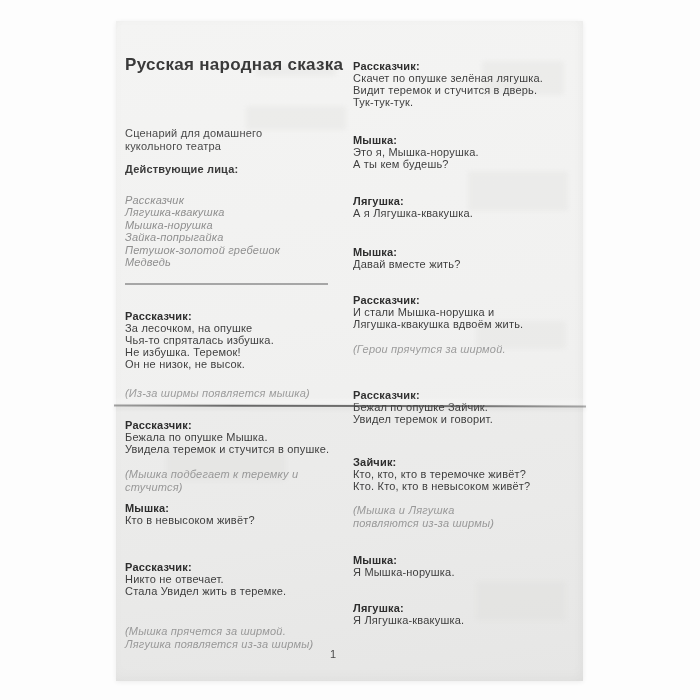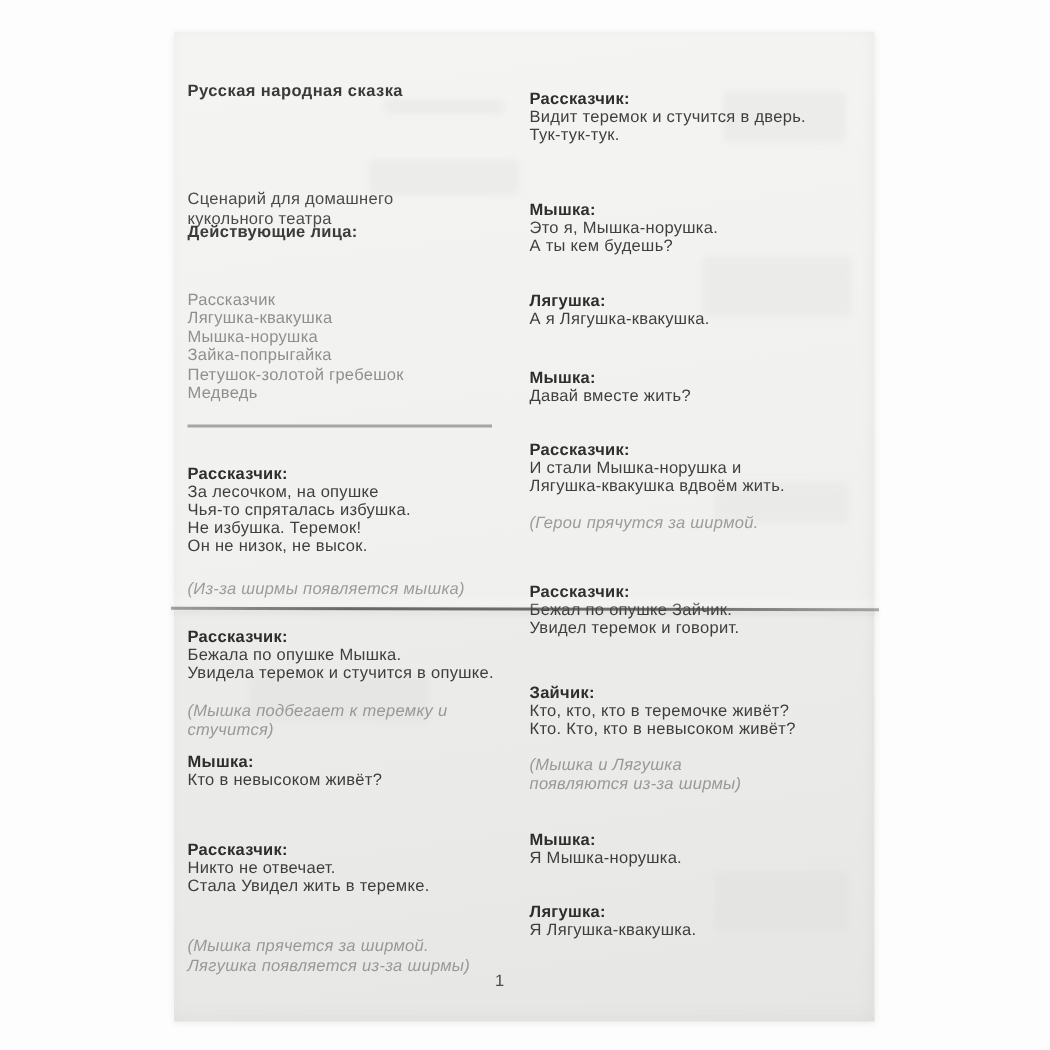--- a/index.html
+++ b/index.html
@@ -23,37 +23,37 @@
     position:absolute; background:#e4e4e2; filter:blur(2px);
     opacity:.45; border-radius:2px;
   }
 
   .col { position:absolute; top:0; height:660px; }
   .col-left  { left:9px;   width:222px; }
   .col-right { left:237px; width:224px; }
 
   .kicker {
     position:absolute; top:34px; left:0;
-    font-size:11px; font-weight:bold; letter-spacing:.3px; color:#3a3a3a;
+    font-size:17px; font-weight:bold; letter-spacing:.3px; color:#3a3a3a;
   }
   .title {
     position:absolute; top:60px; left:0; margin:0;
     font-size:22px; font-weight:600; letter-spacing:.4px; color:#333333;
   }
   .subtitle {
     position:absolute; top:106px; left:0;
     font-size:11px; line-height:12.5px; letter-spacing:.2px; color:#4a4a4a;
   }
   .cast-heading {
-    position:absolute; top:128px; left:0;
+    position:absolute; top:142px; left:0;
     font-size:11px; font-weight:bold; letter-spacing:.2px; color:#3a3a3a;
   }
   .cast-list {
     position:absolute; top:173px; left:0;
-    font-size:11px; line-height:12.4px; 
+    font-size:11px; line-height:12.4px; font-style:italic;
     letter-spacing:.2px; color:#8f8f8f;
   }
   .divider {
     position:absolute; top:262px; left:0; width:203px; height:1.5px;
     background:#a6a6a6;
   }
 
   .block {
     position:absolute; left:0; width:100%;
     font-size:11px; line-height:12px; letter-spacing:.2px; color:#3f3f3f;
@@ -141,20 +141,21 @@
             <div class="line">(Мышка прячется за ширмой.</div>
             <div class="line">Лягушка появляется из-за ширмы)</div>
           </div>
         </div>
     </div>
 
     <div class="col col-right">
       <div id="right-blocks">
           <div class="block" style="top: 39px;">
             <div class="speaker">Рассказчик:</div>
+            <div class="line">Скачет по опушке зелёная лягушка.</div>
             <div class="line">Видит теремок и стучится в дверь.</div>
             <div class="line">Тук-тук-тук.</div>
           </div>
           <div class="block" style="top: 113px;">
             <div class="speaker">Мышка:</div>
             <div class="line">Это я, Мышка-норушка.</div>
             <div class="line">А ты кем будешь?</div>
           </div>
           <div class="block" style="top: 174px;">
             <div class="speaker">Лягушка:</div>

